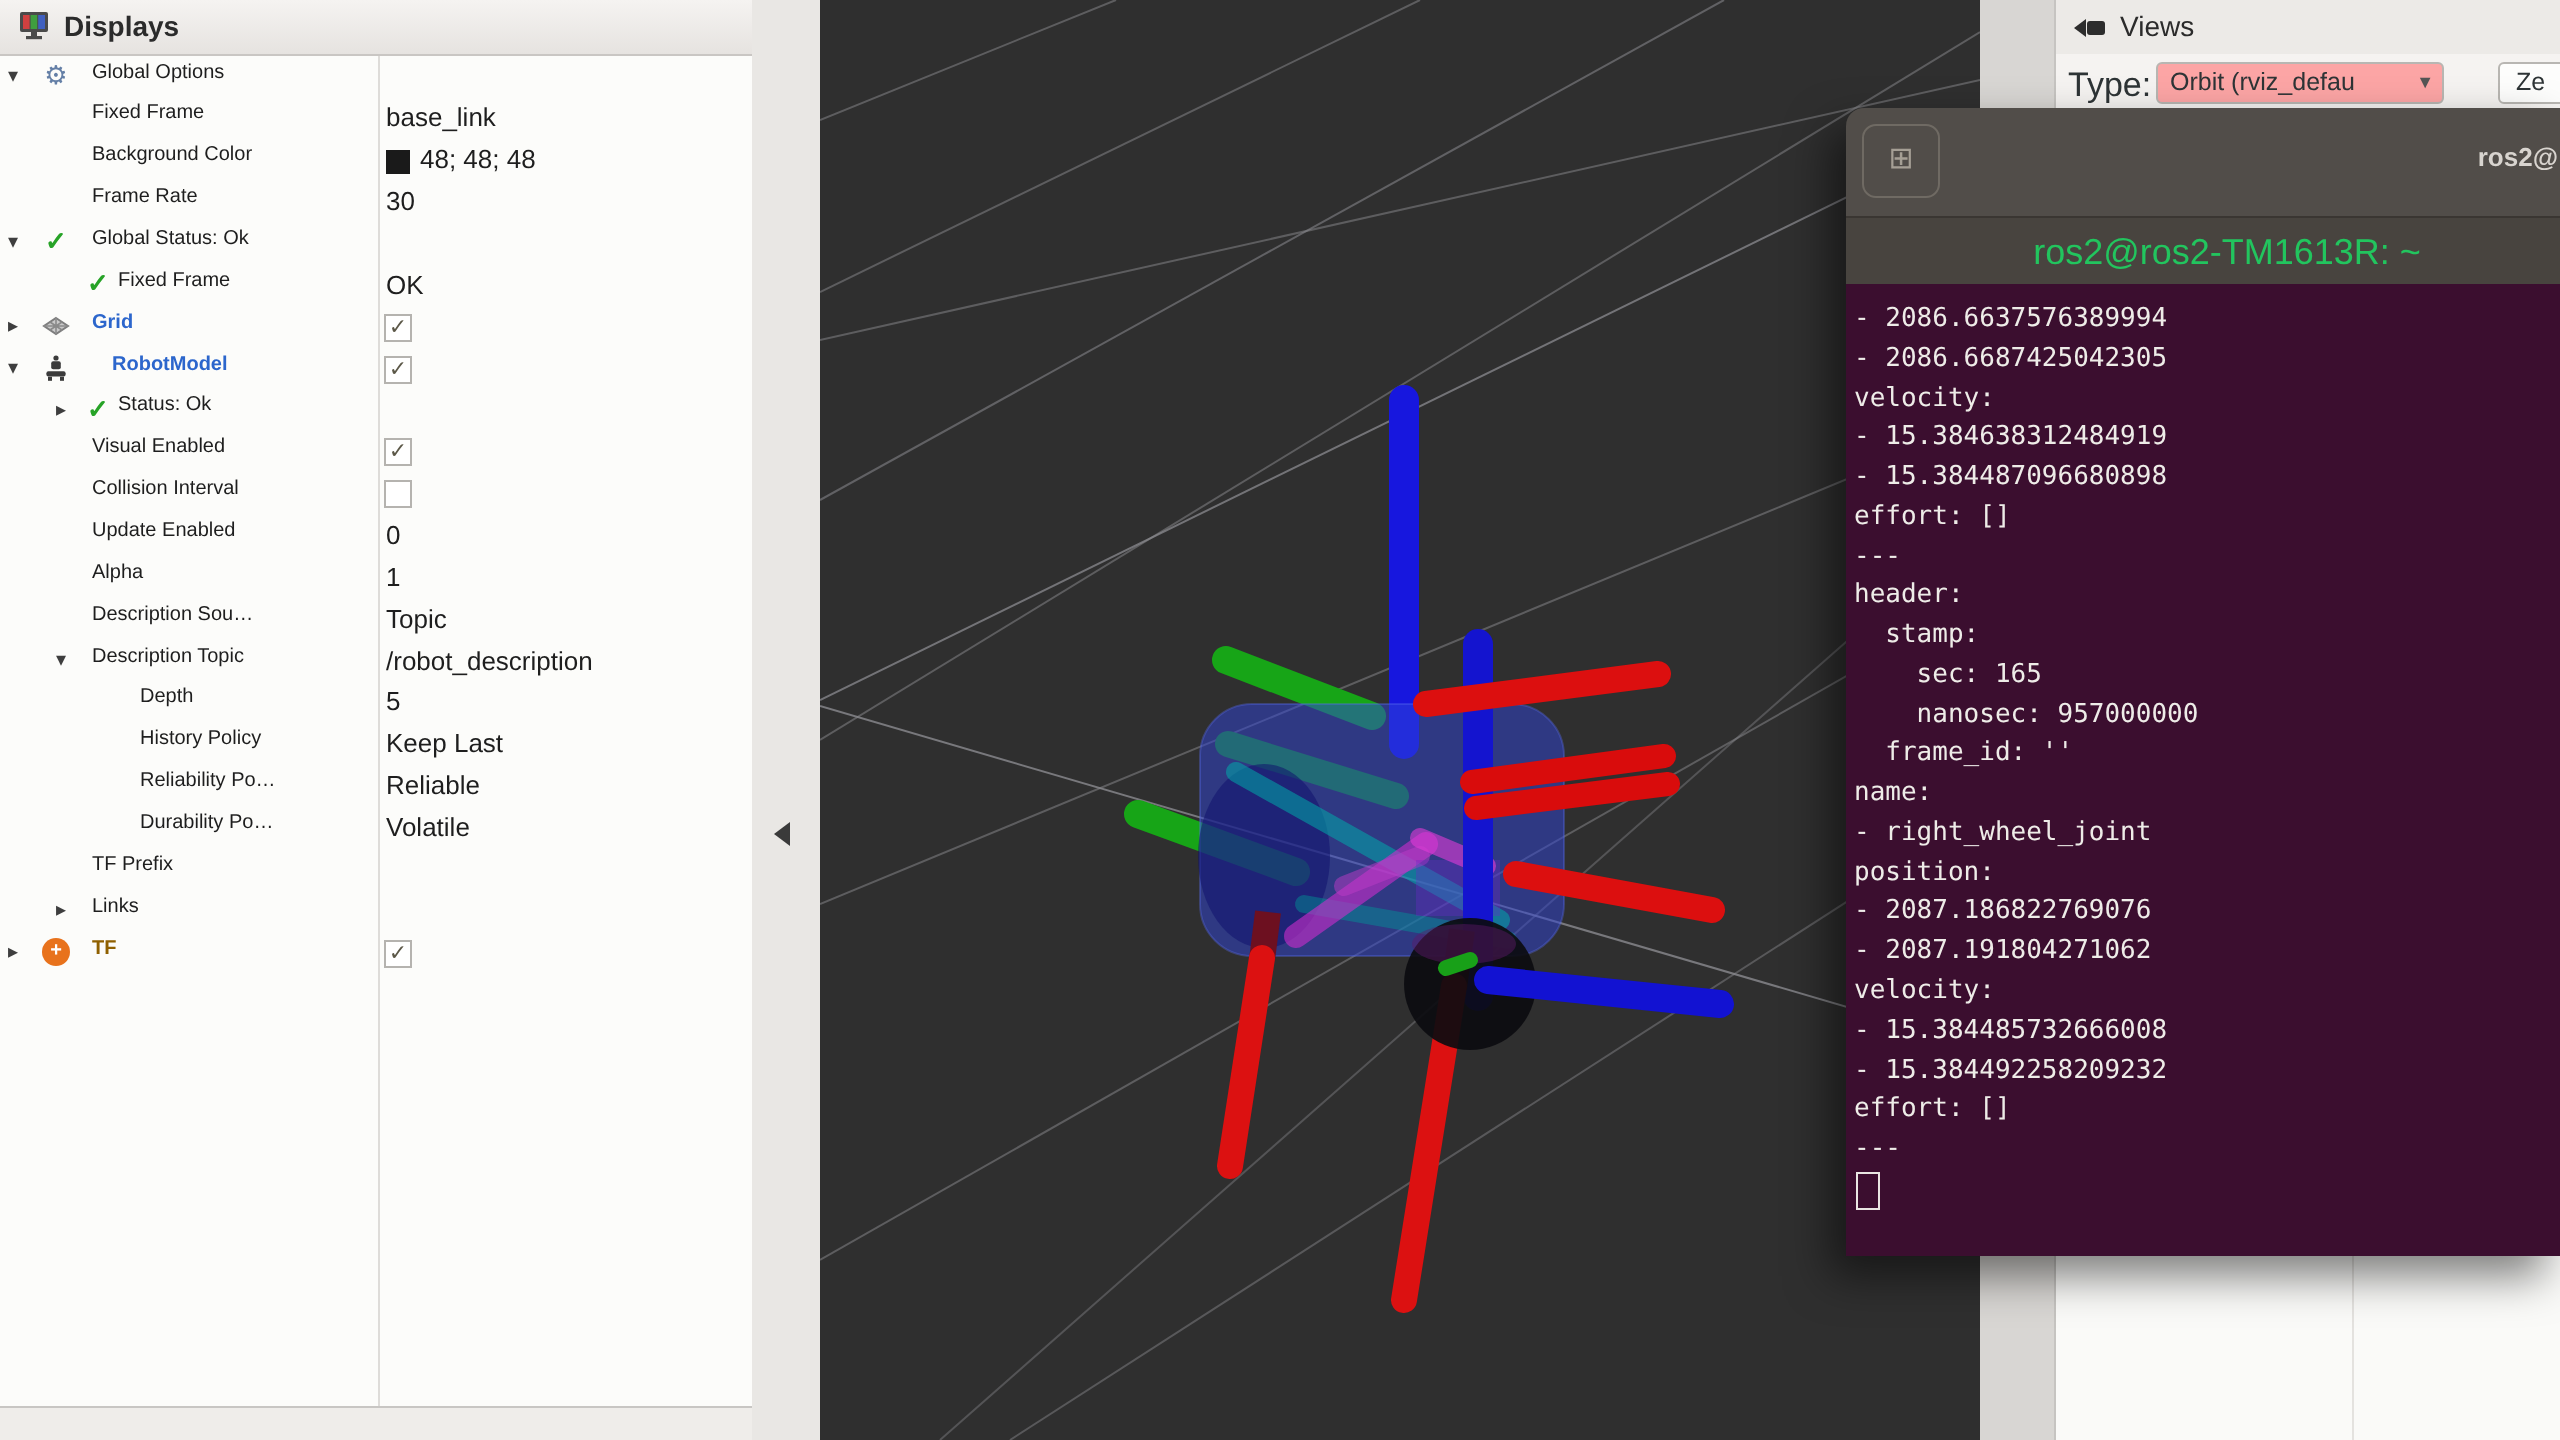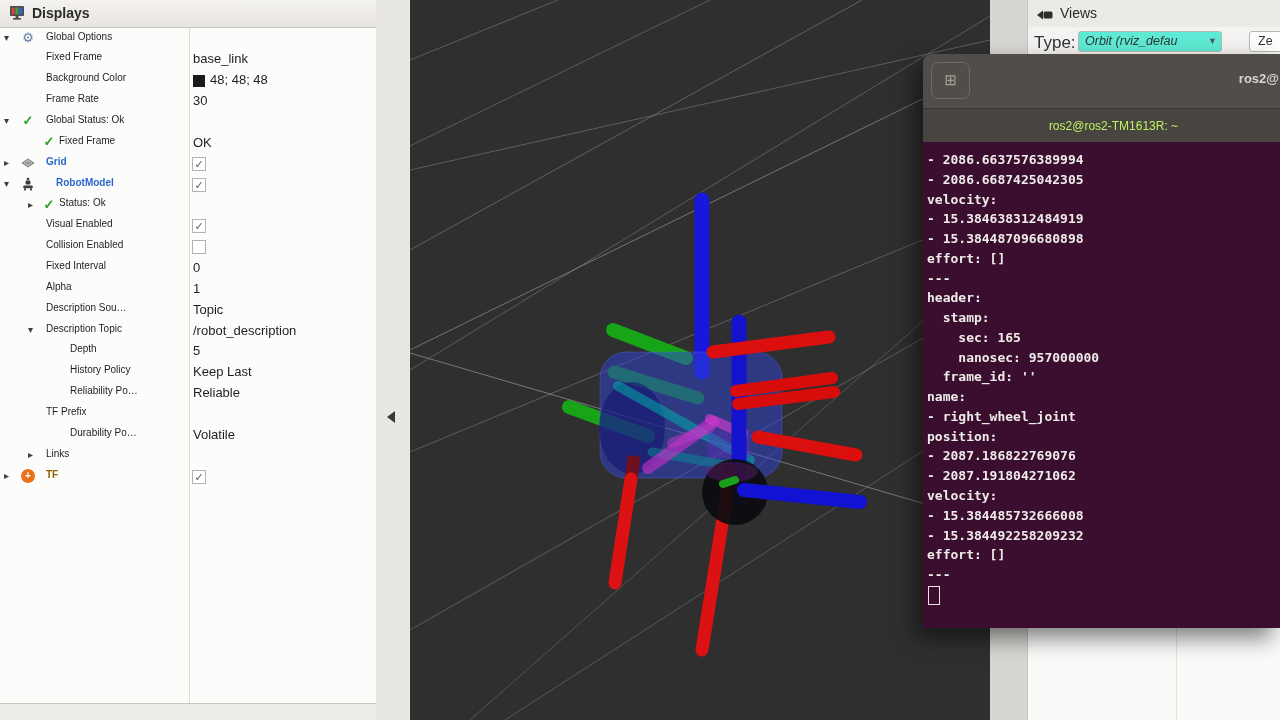--- a/index.html
+++ b/index.html
@@ -43,42 +43,42 @@
   
   .right-dock{position:absolute;left:990px;top:0;width:290px;height:720px;background:#d8d6d3;}
   .views-panel{position:absolute;left:37px;top:0;width:253px;height:720px;background:#fafaf8;
                border-left:1px solid #c6c4c1;}
   .vp-header{position:absolute;left:0;right:0;top:0;height:27px;background:#eceae7;
              border-bottom:1px solid #d5d3d0;}
   .vp-header .vp-icon{position:absolute;left:8px;top:7px;}
   .vp-title{position:absolute;left:32px;top:5px;font-size:14px;color:#2b2b2b;}
   .vp-typerow{position:absolute;left:0;right:0;top:27px;height:28px;background:#f5f3f1;}
   .vp-typelabel{position:absolute;left:6px;top:6px;font-size:17px;color:#2e3436;}
-  .vp-combo{position:absolute;left:50px;top:4px;width:136px;height:19px;background:#5eead4;
+  .vp-combo{position:absolute;left:50px;top:4px;width:136px;height:19px;background:#fca5a5;
             border:1px solid #b8b6b2;border-radius:3px;font-size:12.5px;color:#2e3436;
-            line-height:19px;padding-left:6px;white-space:nowrap;overflow:hidden;font-style:italic;}
+            line-height:19px;padding-left:6px;white-space:nowrap;overflow:hidden;}
   .vp-combo-arrow{position:absolute;right:4px;top:0;font-size:9px;color:#555;line-height:19px;}
   .vp-zero{position:absolute;left:221px;top:4px;width:60px;height:19px;background:#fdfdfc;
            border:1px solid #b8b6b2;border-radius:3px;font-size:12.5px;color:#2e3436;
            line-height:19px;padding-left:8px;}
   .vp-vline{position:absolute;left:148px;top:55px;bottom:0;width:1px;background:#e4e2df;}
   
   .terminal{position:absolute;left:923px;top:54px;width:357px;height:574px;
             border-top-left-radius:9px;overflow:hidden;box-shadow:-8px 10px 22px rgba(0,0,0,.5);}
   .term-titlebar{position:absolute;left:0;right:0;top:0;height:54px;background:var(--term-titlebar);}
   .newtab-btn{position:absolute;left:8px;top:8px;width:37px;height:35px;border:1px solid #6f6a63;
               border-radius:7px;color:#a59f95;font-size:15px;text-align:center;line-height:34px;}
   .term-title{position:absolute;right:1px;top:17px;font-size:13px;font-weight:bold;color:#d8d4cf;}
   .term-tabbar{position:absolute;left:0;right:0;top:54px;height:34px;background:#48443f;
                border-top:1px solid #3a3632;text-align:center;}
-  .term-tabtitle{font-size:12px;color:#bef264;line-height:34px;margin-left:24px;}
+  .term-tabtitle{font-size:18px;color:#22c55e;line-height:34px;margin-left:24px;}
   .term-body{position:absolute;left:0;right:0;top:88px;bottom:0;background:var(--term-bg);
              padding:8px 0 0 4px;font-family:"DejaVu Sans Mono",monospace;
              font-size:13px;color:#eeece8;}
-  .tline{white-space:pre;height:19.78px;line-height:19.78px;font-weight:bold;}
+  .tline{white-space:pre;height:19.78px;line-height:19.78px;}
   .term-cursor{width:10px;height:17px;border:1px solid #e9e6e2;margin:1px 0 0 1px;}
 </style>
 </head>
 <body>
 
 <div id="screen">
 
   <section class="displays-panel">
     <div class="dp-header">
       <span class="dp-icon">
@@ -147,25 +147,25 @@
         <div class="prow">
           <span class="arrow" style="left: 28px;">▸</span>
           <span class="picon ic-check" style="left: 42px;">✓</span>
           <span class="plabel" style="left: 59px;">Status: Ok</span>
         </div>
         <div class="prow">
           <span class="plabel" style="left: 46px;">Visual Enabled</span>
           <span class="cbox">✓</span>
         </div>
         <div class="prow">
-          <span class="plabel" style="left: 46px;">Collision Enabled</span>
+          <span class="plabel" style="left: 46px;">Collision Interval</span>
           <span class="cbox"></span>
         </div>
         <div class="prow">
-          <span class="plabel" style="left: 46px;">Fixed Interval</span>
+          <span class="plabel" style="left: 46px;">Update Enabled</span>
           <span class="pvalue">0</span>
         </div>
         <div class="prow">
           <span class="plabel" style="left: 46px;">Alpha</span>
           <span class="pvalue">1</span>
         </div>
         <div class="prow">
           <span class="plabel" style="left: 46px;">Description Sou…</span>
           <span class="pvalue">Topic</span>
         </div>
@@ -180,25 +180,25 @@
         </div>
         <div class="prow">
           <span class="plabel" style="left: 70px;">History Policy</span>
           <span class="pvalue">Keep Last</span>
         </div>
         <div class="prow">
           <span class="plabel" style="left: 70px;">Reliability Po…</span>
           <span class="pvalue">Reliable</span>
         </div>
         <div class="prow">
-          <span class="plabel" style="left: 46px;">TF Prefix</span>
-        </div>
-        <div class="prow">
           <span class="plabel" style="left: 70px;">Durability Po…</span>
           <span class="pvalue">Volatile</span>
+        </div>
+        <div class="prow">
+          <span class="plabel" style="left: 46px;">TF Prefix</span>
         </div>
         <div class="prow">
           <span class="arrow" style="left: 28px;">▸</span>
           <span class="plabel" style="left: 46px;">Links</span>
         </div>
         <div class="prow">
           <span class="arrow" style="left: 4px;">▸</span>
           <span class="picon ic-tf" style="left: 21px;">+</span>
           <span class="plabel style-tf" style="left: 46px;">TF</span>
           <span class="cbox">✓</span>

